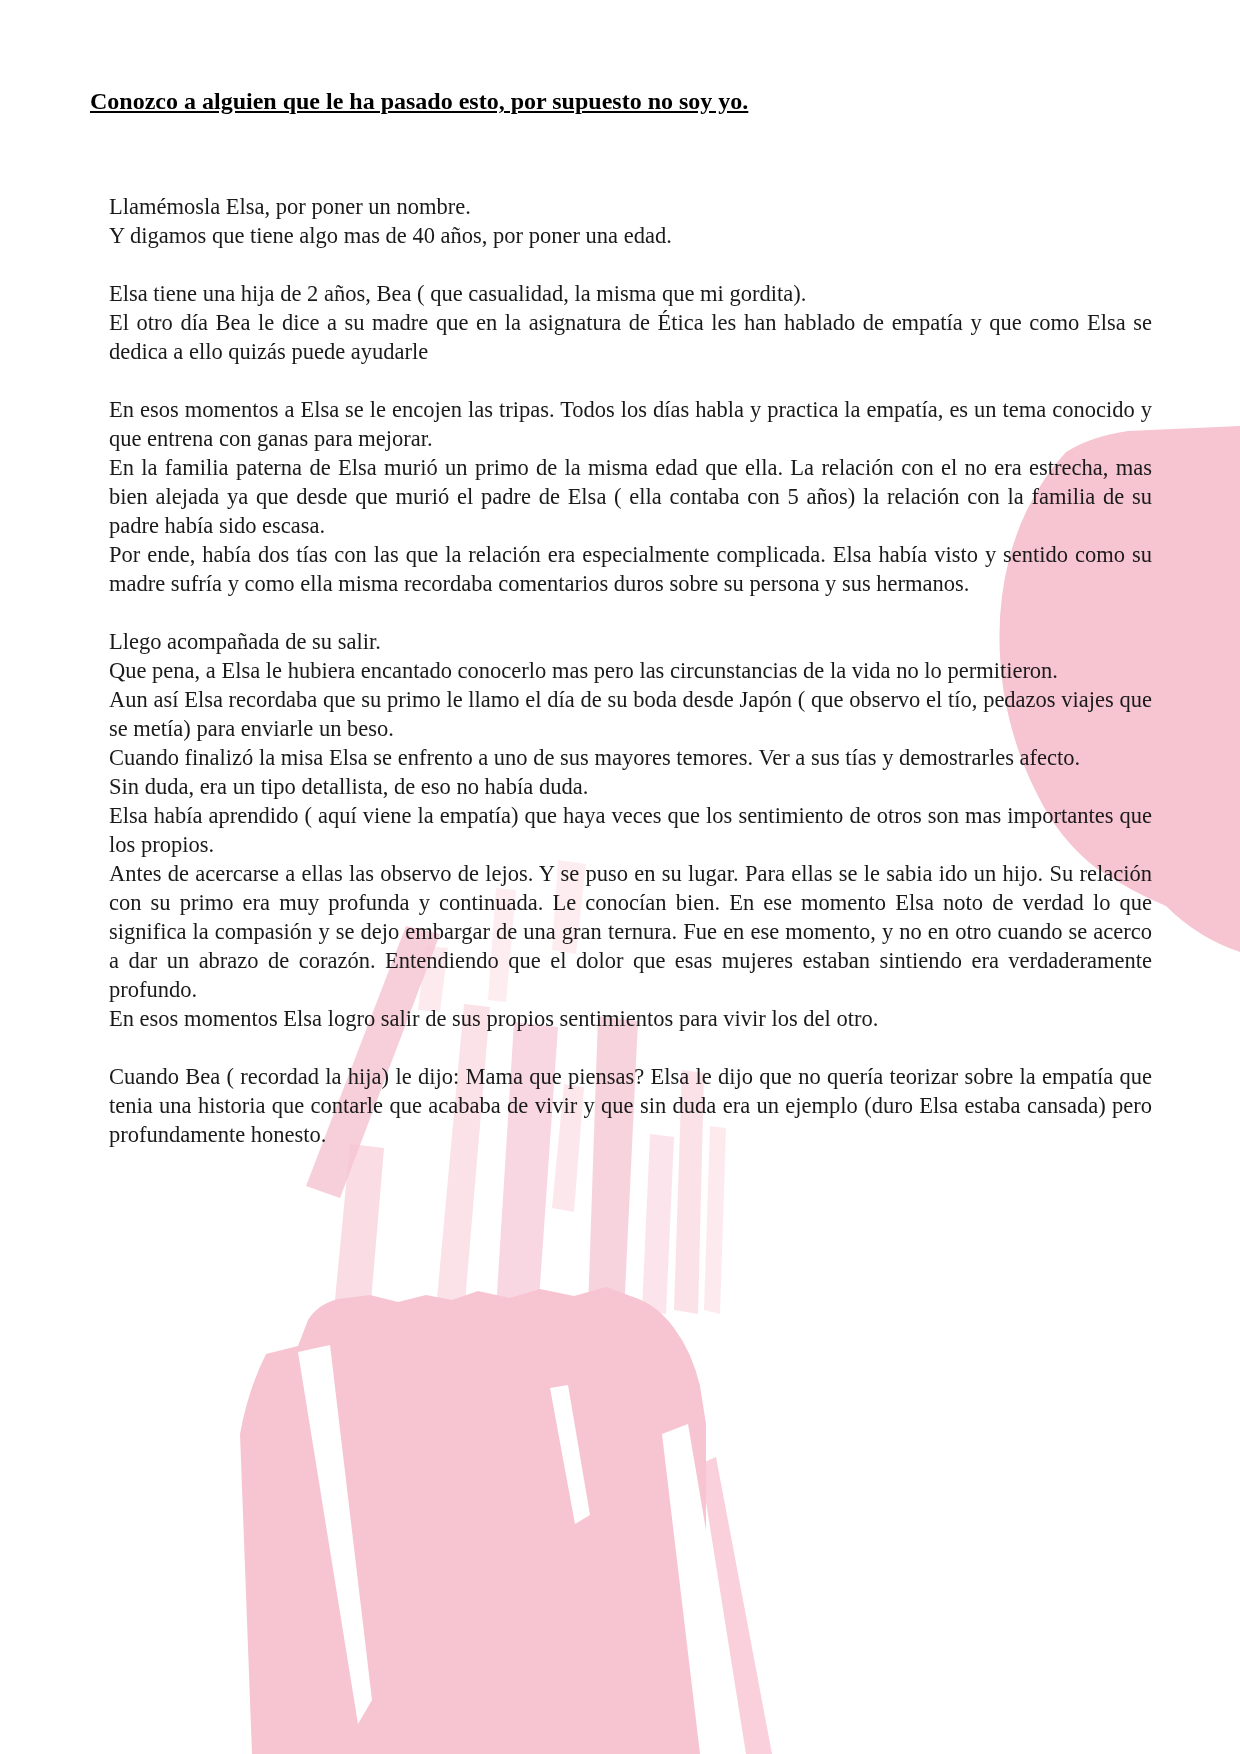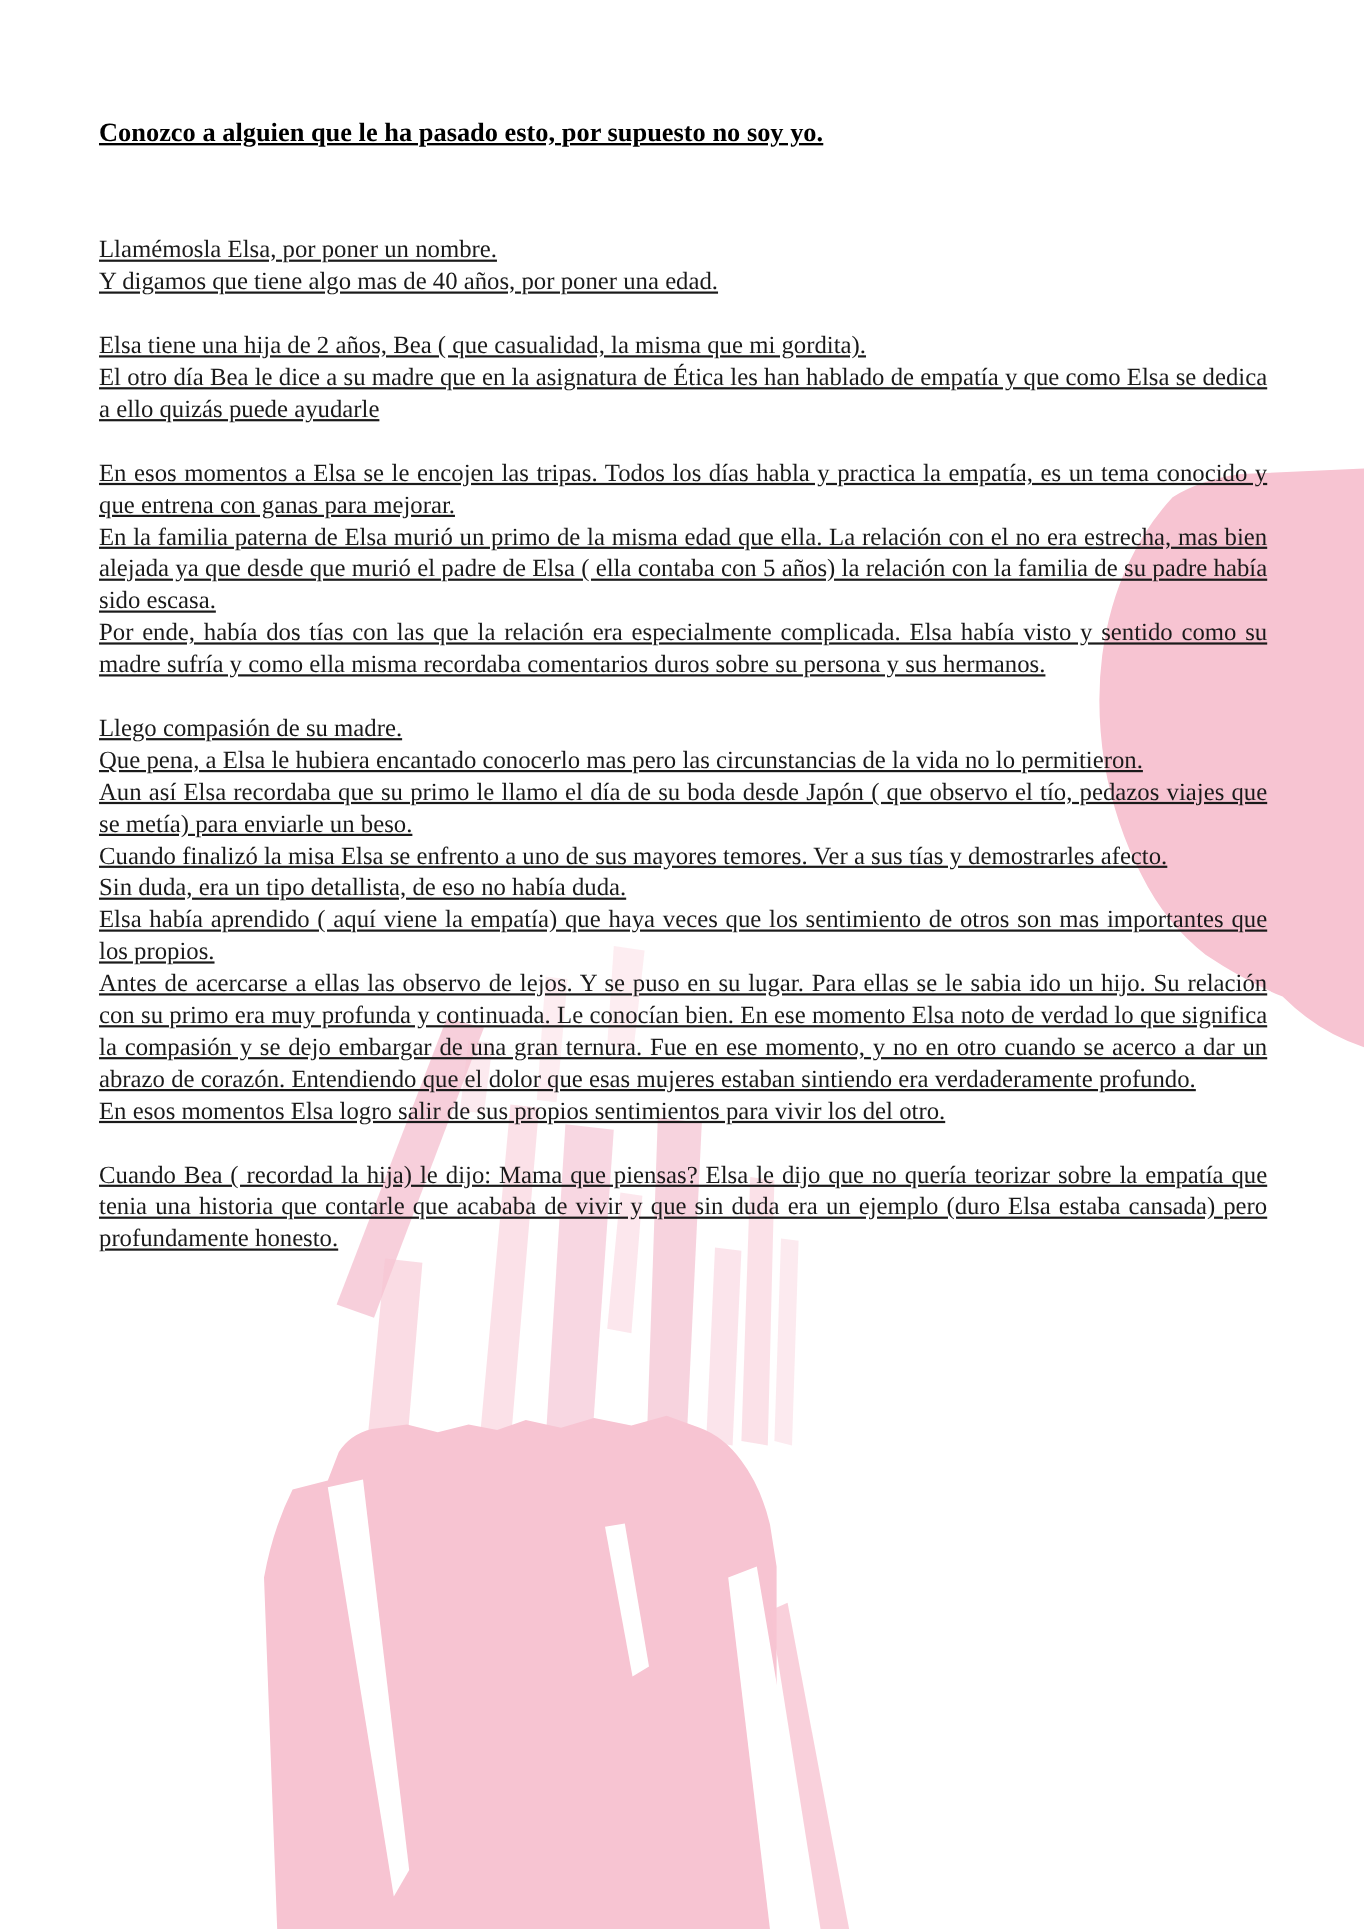--- a/index.html
+++ b/index.html
@@ -18,33 +18,33 @@
     font-family:"Liberation Serif", serif;
   }
   .watercolor{position:absolute;inset:0;z-index:0;}
   .wc{fill:var(--pink);}
   .wc-deep{fill:var(--pink-deep);}
   .gap{fill:var(--paper);}
   .o80{opacity:.8}.o60{opacity:.6}.o55{opacity:.55}.o50{opacity:.5}
   .o45{opacity:.45}.o40{opacity:.4}.o35{opacity:.35}.o30{opacity:.3}
   .content{
     position:absolute;z-index:1;
-    left:90px;top:106px;width:1062px;
+    left:90px;top:86px;width:1062px;
     color:var(--text);
-    font-size:22.5px;line-height:29px;text-decoration:underline;
+    font-size:22.5px;line-height:29px;
   }
   .title{
     font-weight:bold;
     text-decoration:underline;
     font-size:24px;line-height:30px;
     margin:0 0 76px 0;
     color:#000;
   }
   .paragraph{margin:0 0 29px 0;}
-  .segment{text-align:justify;}
+  .segment{text-align:justify;margin-left:19px;}
 </style>
 </head>
 <body>
 
 <div class="page">
 
   <svg class="watercolor" viewBox="0 0 1240 1754" width="1240" height="1754" aria-hidden="true">
     <g>
       <path class="wc" d="M1066,452 Q1092,436 1128,431 L1240,426 L1240,952
         Q1198,938 1166,906 Q1132,892 1096,868 Q1060,840 1038,796
@@ -87,21 +87,21 @@
         <div class="paragraph">
           <div class="segment">Elsa tiene una hija de 2 años, Bea ( que casualidad, la misma que mi gordita).</div>
           <div class="segment">El otro día Bea le dice a su madre que en la asignatura de Ética les han hablado de empatía y que como Elsa se dedica a ello quizás puede ayudarle</div>
         </div>
         <div class="paragraph">
           <div class="segment">En esos momentos a Elsa se le encojen las tripas. Todos los días habla y practica la empatía, es un tema conocido y que entrena con ganas para mejorar.</div>
           <div class="segment">En la familia paterna de Elsa murió un primo de la misma edad que ella. La relación con el no era estrecha, mas bien alejada ya que desde que murió el padre de Elsa ( ella contaba con 5 años) la relación con la familia de su padre había sido escasa.</div>
           <div class="segment">Por ende, había dos tías con las que la relación era especialmente complicada. Elsa había visto y sentido como su madre sufría y como ella misma recordaba comentarios duros sobre su persona y sus hermanos.</div>
         </div>
         <div class="paragraph">
-          <div class="segment">Llego compasión de su madre.</div>
+          <div class="segment">Llego acompañada de su salir.</div>
           <div class="segment">Que pena, a Elsa le hubiera encantado conocerlo mas pero las circunstancias de la vida no lo permitieron.</div>
           <div class="segment">Aun así Elsa recordaba que su primo le llamo el día de su boda desde Japón ( que observo el tío, pedazos viajes que se metía) para enviarle un beso.</div>
           <div class="segment">Cuando finalizó la misa Elsa se enfrento a uno de sus mayores temores. Ver a sus tías y demostrarles afecto.</div>
           <div class="segment">Sin duda, era un tipo detallista,  de eso no había duda.</div>
           <div class="segment">Elsa había aprendido ( aquí viene la empatía) que haya veces que los sentimiento de otros son mas importantes que los propios.</div>
           <div class="segment">Antes de acercarse a ellas las observo de lejos. Y se puso en su lugar. Para ellas se le sabia ido un hijo. Su relación con su primo era muy profunda y continuada. Le conocían bien. En ese momento Elsa noto de verdad lo que significa la compasión y se dejo embargar de una gran ternura. Fue en ese momento, y no en otro cuando se acerco a dar un abrazo de corazón. Entendiendo que el dolor que esas mujeres estaban sintiendo era verdaderamente profundo.</div>
           <div class="segment">En esos momentos Elsa logro salir de sus propios sentimientos para vivir los del otro.</div>
         </div>
         <div class="paragraph">
           <div class="segment">Cuando Bea ( recordad la hija) le dijo: Mama que piensas? Elsa le dijo que no quería teorizar sobre la empatía que tenia una historia que contarle que acababa de vivir y que sin duda era un ejemplo (duro Elsa estaba cansada) pero profundamente honesto.</div>

